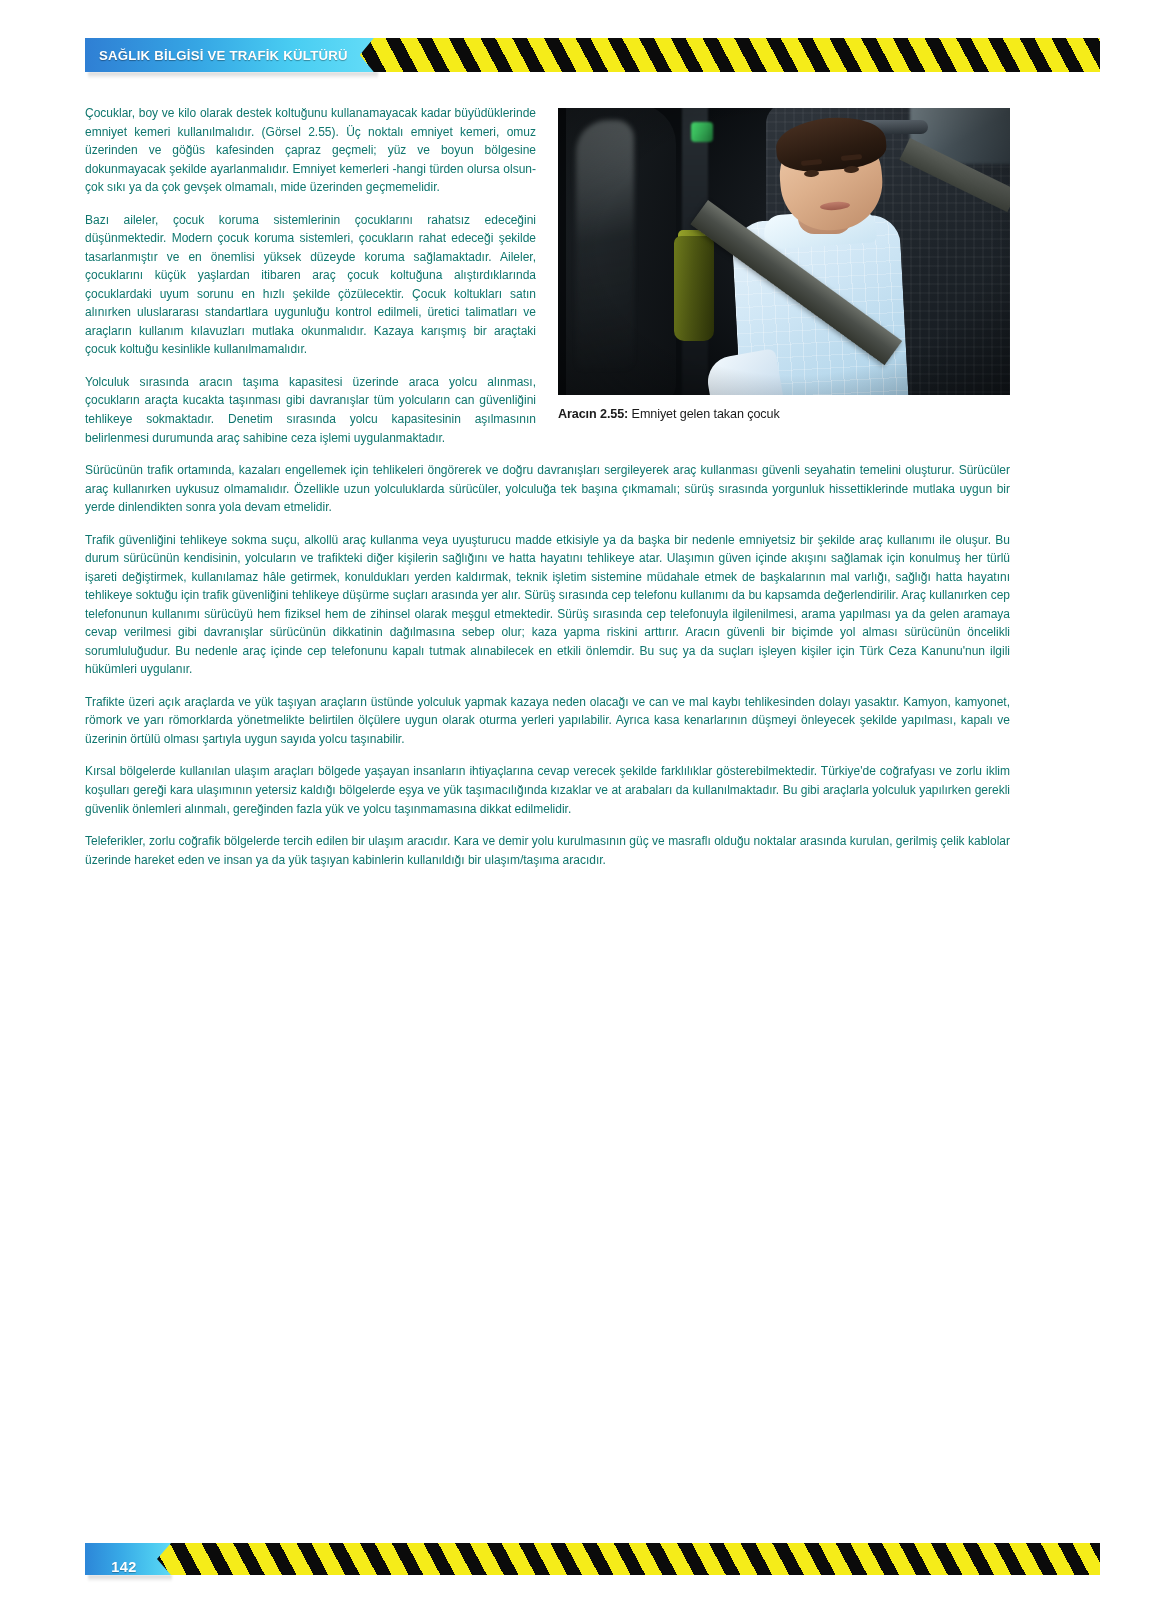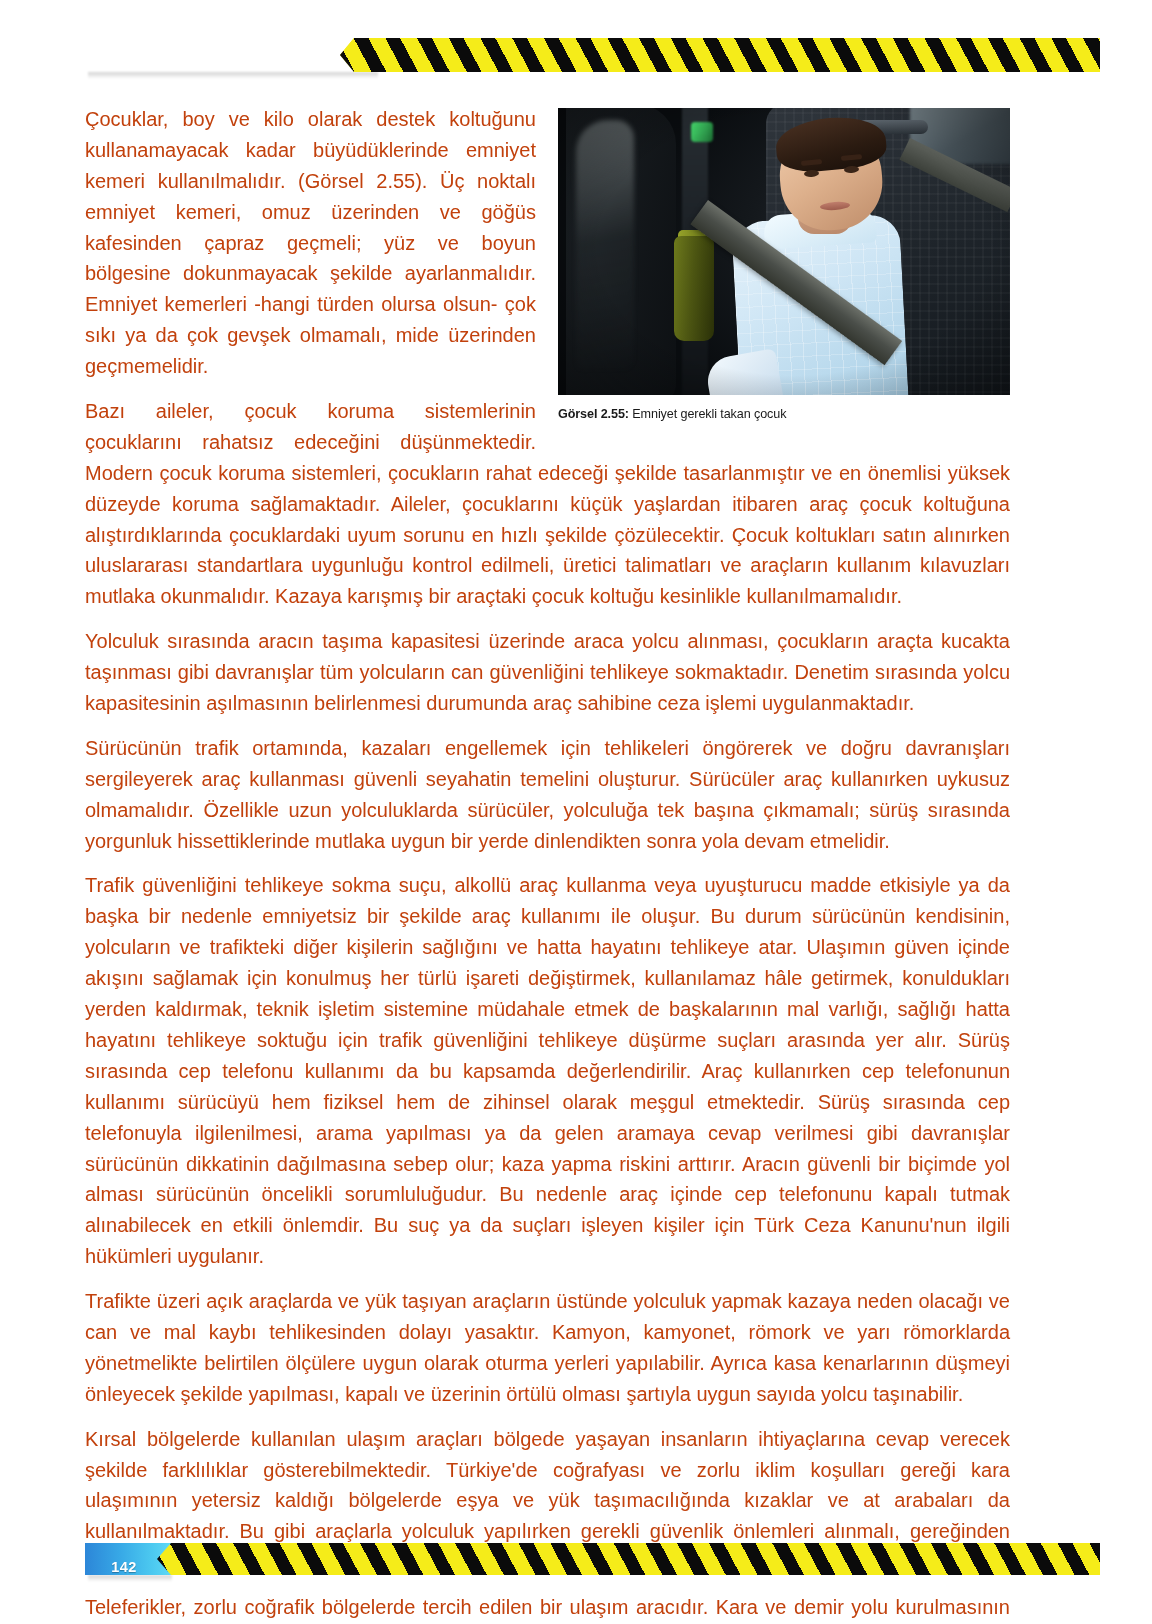--- a/index.html
+++ b/index.html
@@ -84,24 +84,24 @@
 
   
   .content {
     position: absolute;
     left: 85px;
     top: 104px;
     width: 925px;
   }
   p.body-text {
     margin: 0 0 14px 0;
-    font-size: 20px;
+    font-size: 12px;
     line-height: 1.545;
     text-align: justify;
-    color: #c2410c;
+    color: #0f766e;
     hyphens: none;
   }
   p.body-text:last-child { margin-bottom: 11px; }
 
   
   .figure {
     float: right;
     width: 452px;
     margin: 4px 0 10px 22px;
     shape-margin: 10px;
@@ -343,20 +343,23 @@
     z-index: 2;
   }
 </style>
 </head>
 <body>
 
 <div class="page">
 
   <div class="header">
     <div class="header-tab-shadow"></div>
+    <div class="header-tab">
+      <span class="header-tab-text">SAĞLIK BİLGİSİ VE TRAFİK KÜLTÜRÜ</span>
+    </div>
     <div class="hazard-bar-top"></div>
   </div>
 
   <div class="content">
 
     <div class="figure">
       <div class="figure-photo">
         <div class="ph-bg"></div>
         <div class="ph-leftseat"></div>
         <div class="ph-leftseat-hl"></div>
@@ -376,21 +379,21 @@
         <div class="ph-brow-l"></div>
         <div class="ph-brow-r"></div>
         <div class="ph-eye-l"></div>
         <div class="ph-eye-r"></div>
         <div class="ph-mouth"></div>
         <div class="ph-belt2"></div>
         <div class="ph-belt"></div>
         <div class="ph-vignette"></div>
       </div>
       <div class="fig-caption">
-        <span class="lbl">Görsel 2.55:</span><span> Emniyet gerekli takan çocuk</span>
+        <span class="lbl">Aracın 2.55:</span><span> Emniyet gelen takan çocuk</span>
       </div>
     </div>
 
     <p class="body-text">Çocuklar, boy ve kilo olarak destek koltuğunu kullanamayacak kadar büyüdüklerinde emniyet kemeri kullanılmalıdır. (Görsel 2.55). Üç noktalı emniyet kemeri, omuz üzerinden ve göğüs kafesinden çapraz geçmeli; yüz ve boyun bölgesine dokunmayacak şekilde ayarlanmalıdır. Emniyet kemerleri -hangi türden olursa olsun- çok sıkı ya da çok gevşek olmamalı, mide üzerinden geçmemelidir.</p>
     <p class="body-text">Bazı aileler, çocuk koruma sistemlerinin çocuklarını rahatsız edeceğini düşünmektedir. Modern çocuk koruma sistemleri, çocukların rahat edeceği şekilde tasarlanmıştır ve en önemlisi yüksek düzeyde koruma sağlamaktadır. Aileler, çocuklarını küçük yaşlardan itibaren araç çocuk koltuğuna alıştırdıklarında çocuklardaki uyum sorunu en hızlı şekilde çözülecektir. Çocuk koltukları satın alınırken uluslararası standartlara uygunluğu kontrol edilmeli, üretici talimatları ve araçların kullanım kılavuzları mutlaka okunmalıdır. Kazaya karışmış bir araçtaki çocuk koltuğu kesinlikle kullanılmamalıdır.</p>
     <p class="body-text">Yolculuk sırasında aracın taşıma kapasitesi üzerinde araca yolcu alınması, çocukların araçta kucakta taşınması gibi davranışlar tüm yolcuların can güvenliğini tehlikeye sokmaktadır. Denetim sırasında yolcu kapasitesinin aşılmasının belirlenmesi durumunda araç sahibine ceza işlemi uygulanmaktadır.</p>
     <p class="body-text">Sürücünün trafik ortamında, kazaları engellemek için tehlikeleri öngörerek ve doğru davranışları sergileyerek araç kullanması güvenli seyahatin temelini oluşturur. Sürücüler araç kullanırken uykusuz olmamalıdır. Özellikle uzun yolculuklarda sürücüler, yolculuğa tek başına çıkmamalı; sürüş sırasında yorgunluk hissettiklerinde mutlaka uygun bir yerde dinlendikten sonra yola devam etmelidir.</p>
     <p class="body-text">Trafik güvenliğini tehlikeye sokma suçu, alkollü araç kullanma veya uyuşturucu madde etkisiyle ya da başka bir nedenle emniyetsiz bir şekilde araç kullanımı ile oluşur. Bu durum sürücünün kendisinin, yolcuların ve trafikteki diğer kişilerin sağlığını ve hatta hayatını tehlikeye atar. Ulaşımın güven içinde akışını sağlamak için konulmuş her türlü işareti değiştirmek, kullanılamaz hâle getirmek, konuldukları yerden kaldırmak, teknik işletim sistemine müdahale etmek de başkalarının mal varlığı, sağlığı hatta hayatını tehlikeye soktuğu için trafik güvenliğini tehlikeye düşürme suçları arasında yer alır. Sürüş sırasında cep telefonu kullanımı da bu kapsamda değerlendirilir. Araç kullanırken cep telefonunun kullanımı sürücüyü hem fiziksel hem de zihinsel olarak meşgul etmektedir. Sürüş sırasında cep telefonuyla ilgilenilmesi, arama yapılması ya da gelen aramaya cevap verilmesi gibi davranışlar sürücünün dikkatinin dağılmasına sebep olur; kaza yapma riskini arttırır. Aracın güvenli bir biçimde yol alması sürücünün öncelikli sorumluluğudur. Bu nedenle araç içinde cep telefonunu kapalı tutmak alınabilecek en etkili önlemdir. Bu suç ya da suçları işleyen kişiler için Türk Ceza Kanunu'nun ilgili hükümleri uygulanır.</p>
     <p class="body-text">Trafikte üzeri açık araçlarda ve yük taşıyan araçların üstünde yolculuk yapmak kazaya neden olacağı ve can ve mal kaybı tehlikesinden dolayı yasaktır. Kamyon, kamyonet, römork ve yarı römorklarda yönetmelikte belirtilen ölçülere uygun olarak oturma yerleri yapılabilir. Ayrıca kasa kenarlarının düşmeyi önleyecek şekilde yapılması, kapalı ve üzerinin örtülü olması şartıyla uygun sayıda yolcu taşınabilir.</p>
     <p class="body-text">Kırsal bölgelerde kullanılan ulaşım araçları bölgede yaşayan insanların ihtiyaçlarına cevap verecek şekilde farklılıklar gösterebilmektedir. Türkiye'de coğrafyası ve zorlu iklim koşulları gereği kara ulaşımının yetersiz kaldığı bölgelerde eşya ve yük taşımacılığında kızaklar ve at arabaları da kullanılmaktadır. Bu gibi araçlarla yolculuk yapılırken gerekli güvenlik önlemleri alınmalı, gereğinden fazla yük ve yolcu taşınmamasına dikkat edilmelidir.</p>

